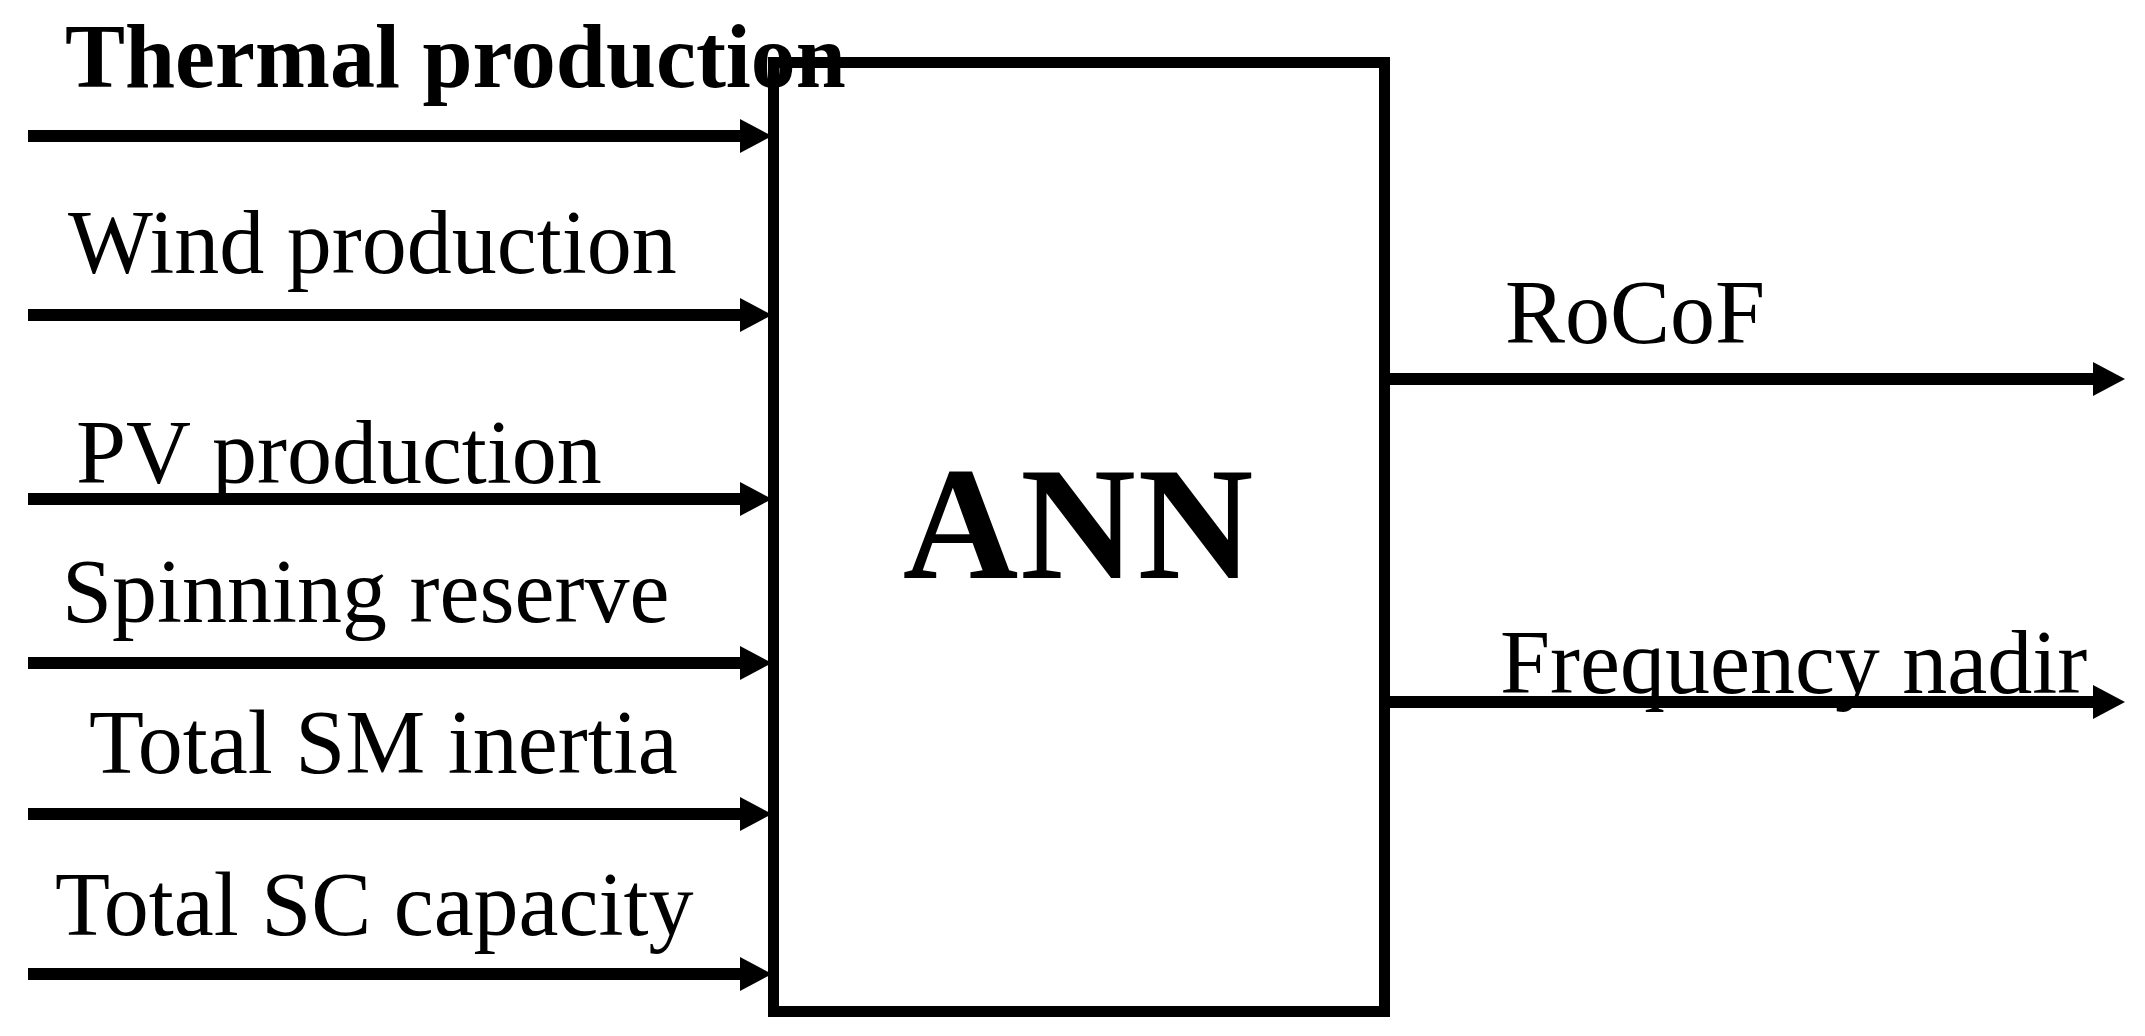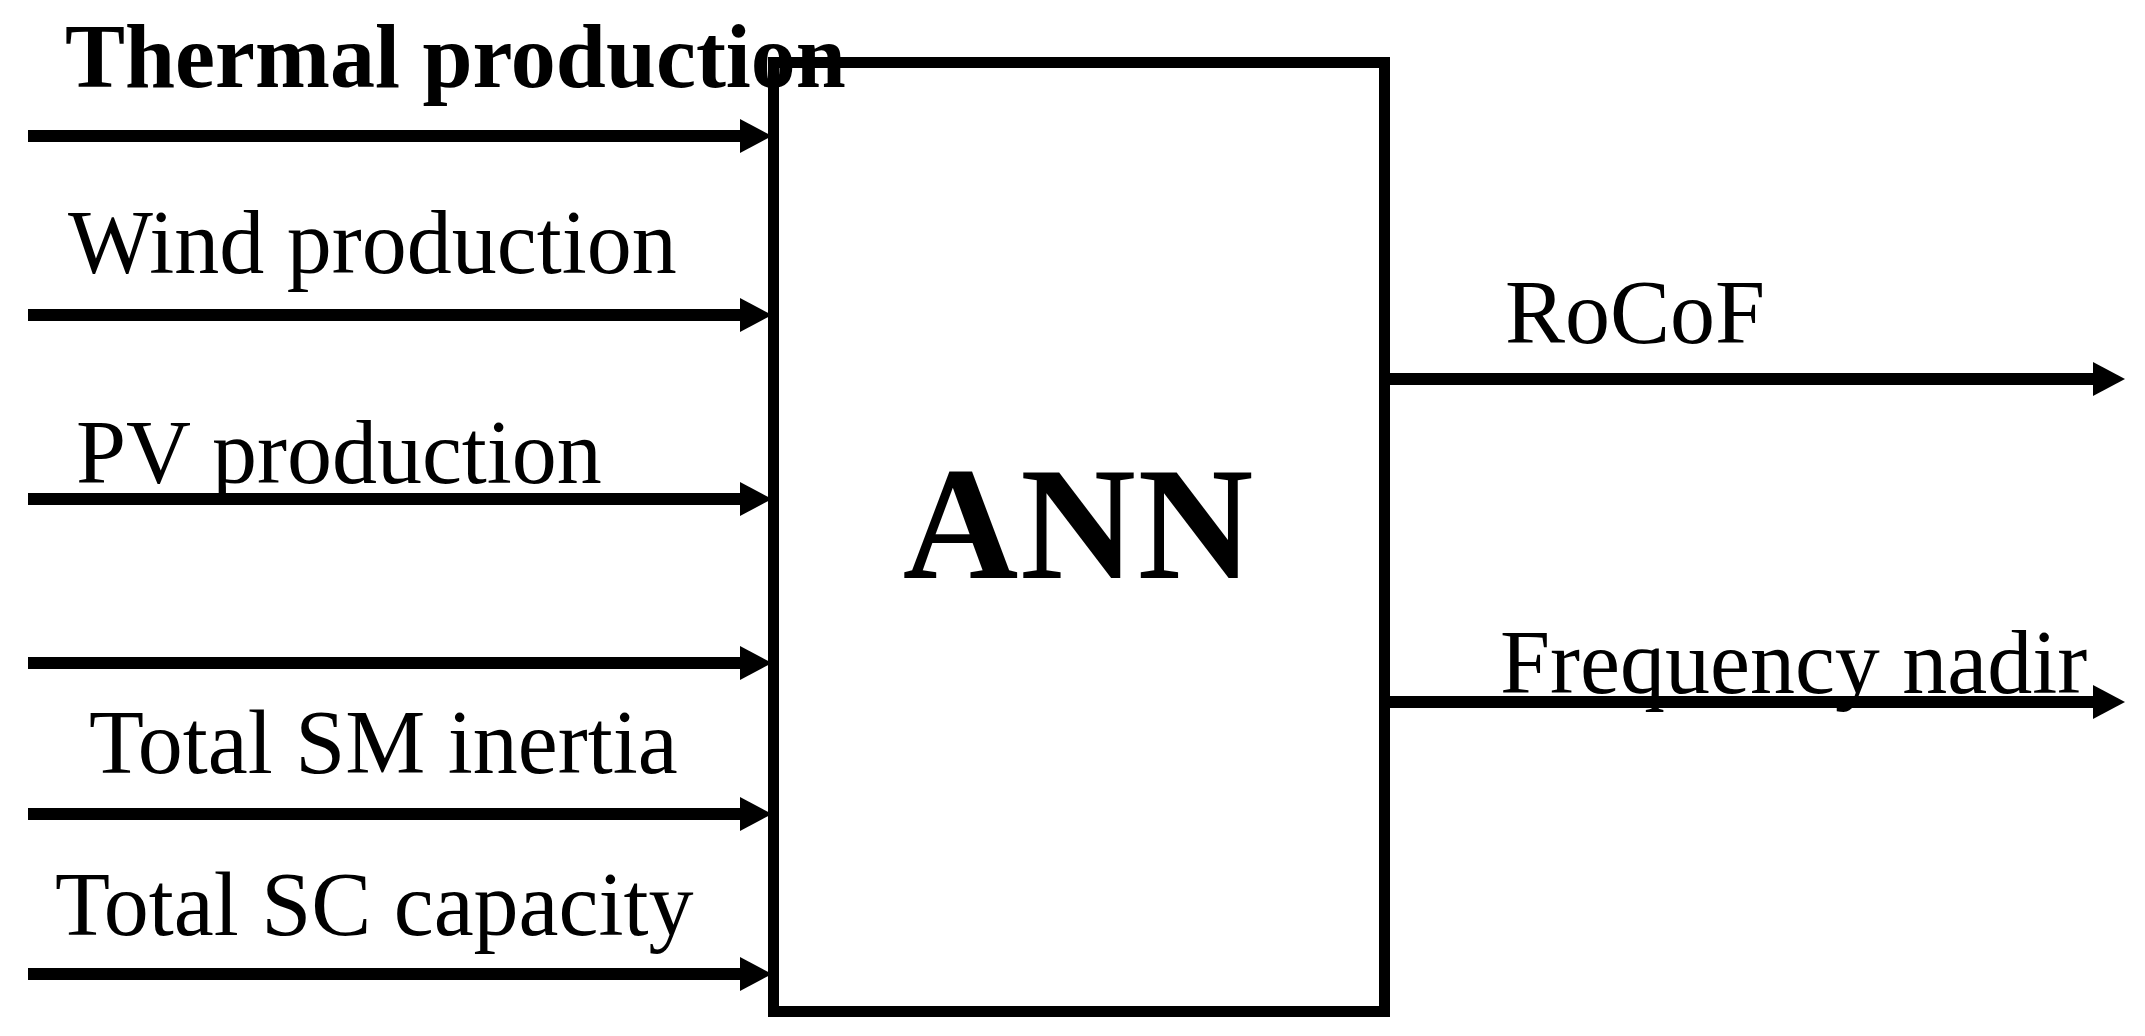--- a/index.html
+++ b/index.html
@@ -88,20 +88,21 @@
 <body>
 
 <div id="canvas">
 
   <div id="ann-box"></div>
   <div id="ann-title">ANN</div>
 
   <div class="label in-label-0">Thermal production</div>
   <div class="label in-label-1">Wind production</div>
   <div class="label in-label-2">PV production</div>
+  <div class="label in-label-3">Spinning reserve</div>
   <div class="label in-label-4">Total SM inertia</div>
   <div class="label in-label-5">Total SC capacity</div>
 
   <div class="arrow in-arrow in-arrow-0">
     <div class="shaft"></div>
     <div class="head"></div>
   </div>
   <div class="arrow in-arrow in-arrow-1">
     <div class="shaft"></div>
     <div class="head"></div>

